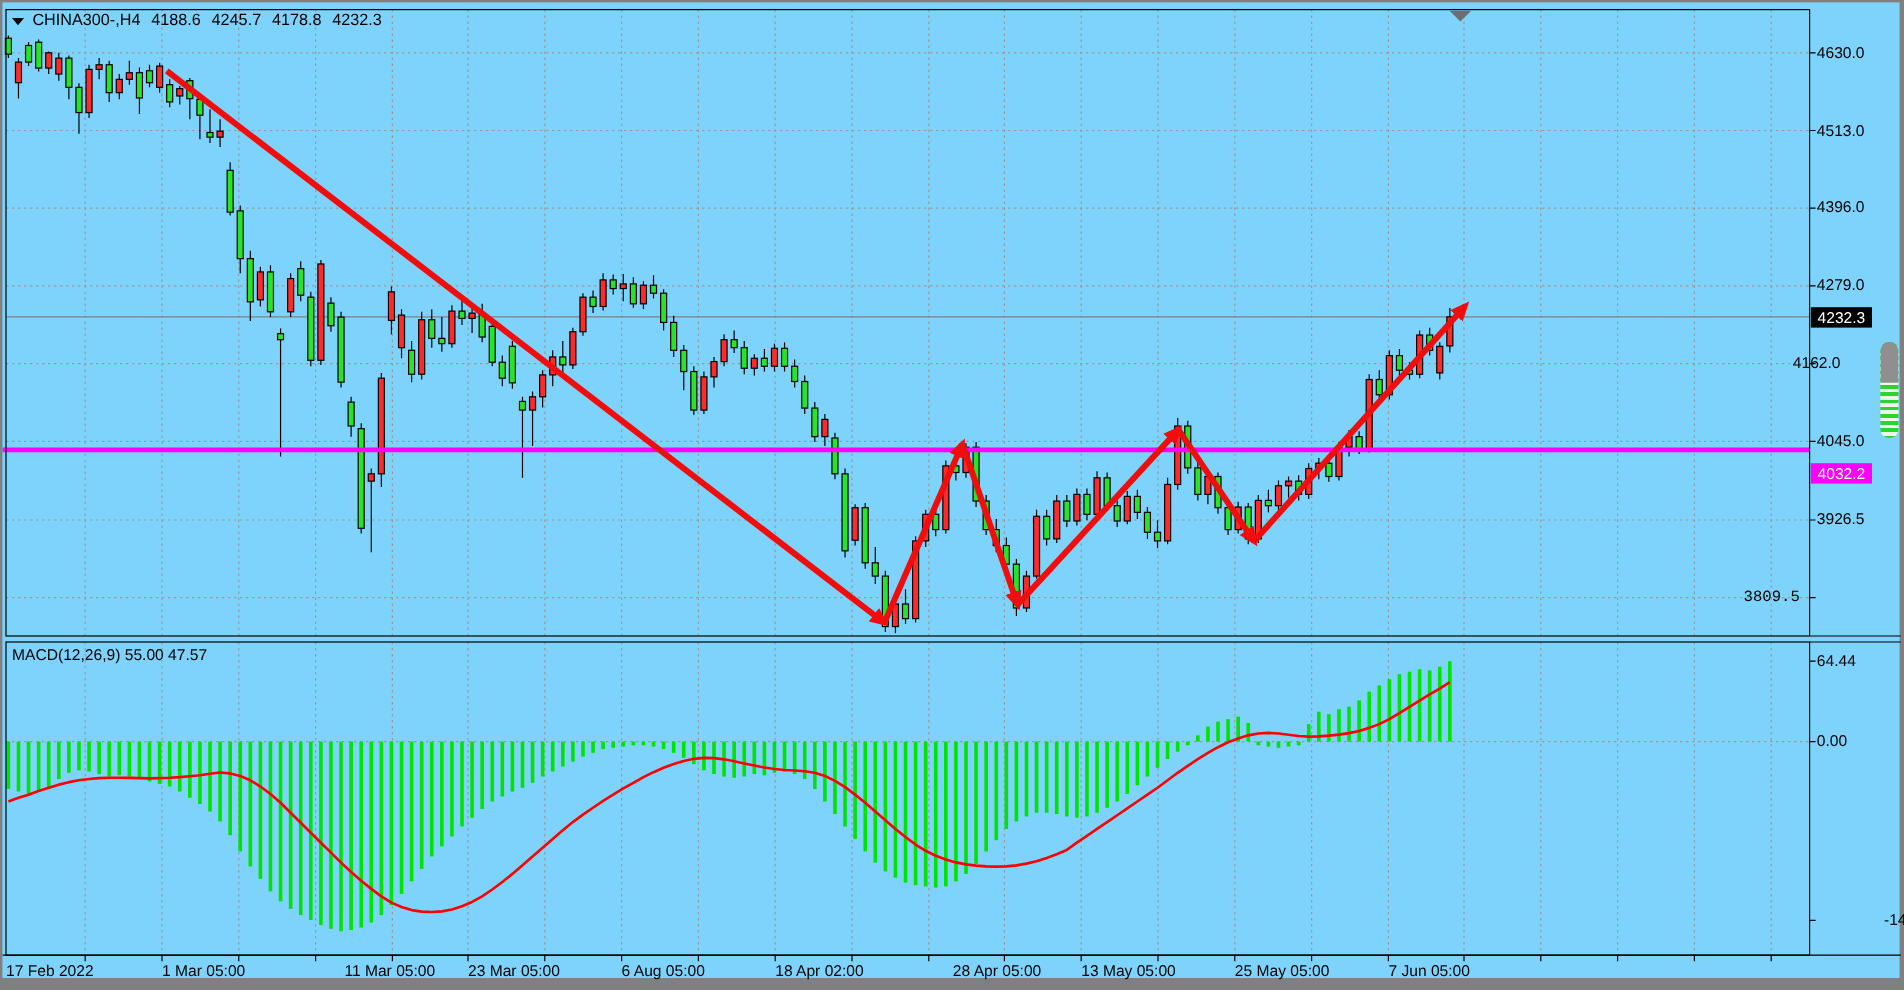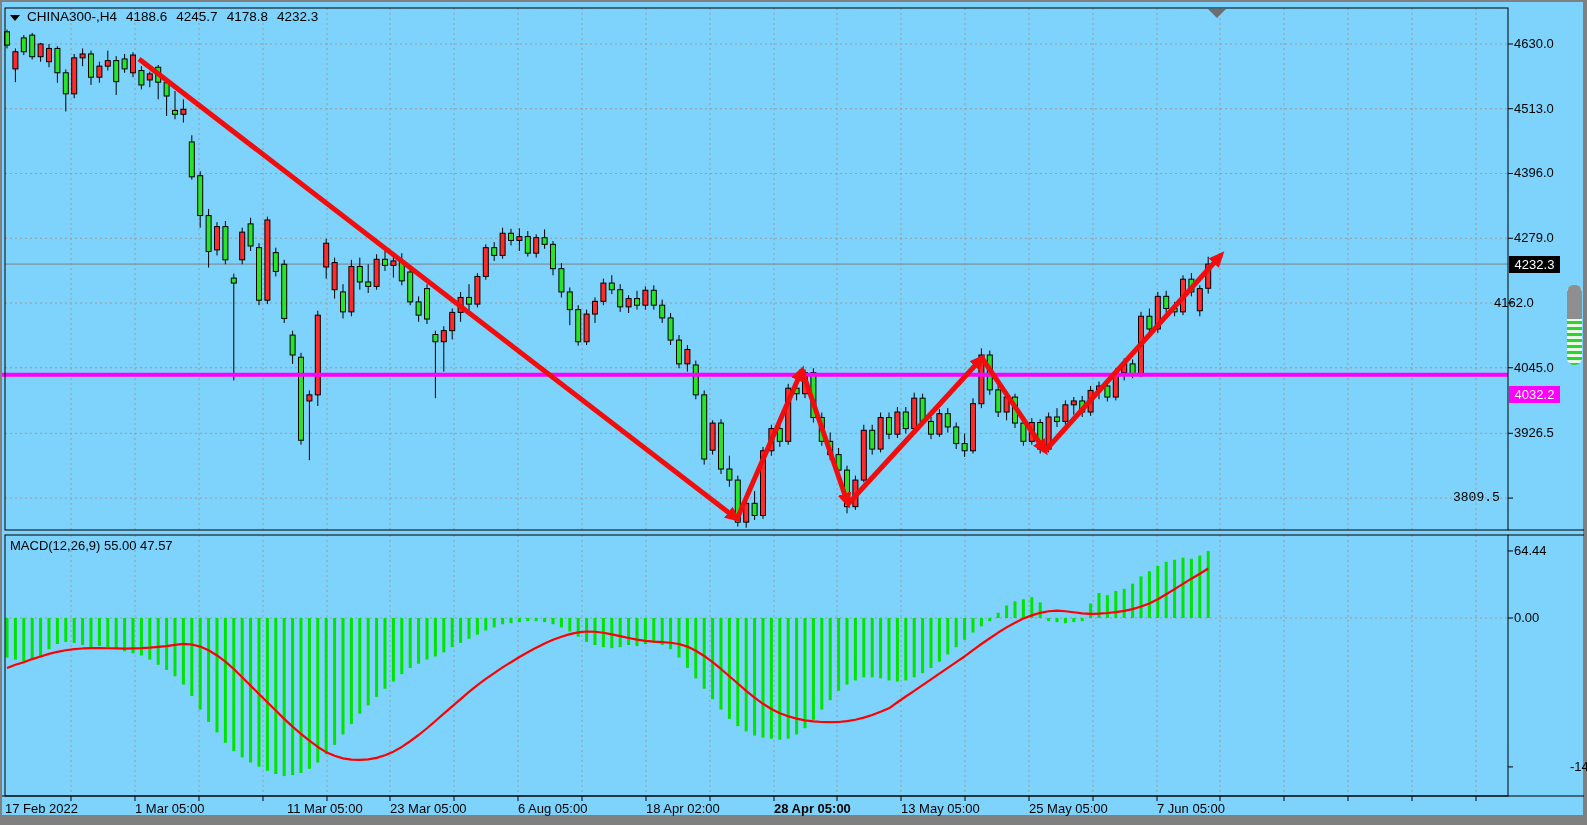--- a/index.html
+++ b/index.html
@@ -593,21 +593,21 @@
       <div class="lbl" style="left: 1451px; top: 488.065px; font-family: Liberation Mono, monospace;">3809.5</div>
       <div class="lbl" style="left: 1512px; top: 540.982px;">64.44</div>
       <div class="lbl" style="left: 1512px; top: 608px;">0.00</div>
       <div class="lbl" style="left: 1568px; top: 756.918px;">-143.19</div>
       <div class="lbl" style="left: 3px; top: 799px;">17 Feb 2022</div>
       <div class="lbl" style="left: 133px; top: 799px;">1 Mar 05:00</div>
       <div class="lbl" style="left: 261px; top: 799px; margin-left: 24px;">11 Mar 05:00</div>
       <div class="lbl" style="left: 388px; top: 799px;">23 Mar 05:00</div>
       <div class="lbl" style="left: 516px; top: 799px;">6 Aug 05:00</div>
       <div class="lbl" style="left: 644px; top: 799px;">18 Apr 02:00</div>
-      <div class="lbl" style="left: 772px; top: 799px; font-weight: bold;">28 Apr 05:00</div>
+      <div class="lbl" style="left: 792px; top: 799px;">28 Apr 05:00</div>
       <div class="lbl" style="left: 899px; top: 799px;">13 May 05:00</div>
       <div class="lbl" style="left: 1027px; top: 799px;">25 May 05:00</div>
       <div class="lbl" style="left: 1155px; top: 799px; text-align: right;">7 Jun 05:00</div>
     </div>
 
   <div id="cur-price-label" style="top: 253.587px;">4232.3</div>
   <div id="level-label" style="top: 384px;">4032.2</div>
 
   <div id="scroll-marker"></div>
 

